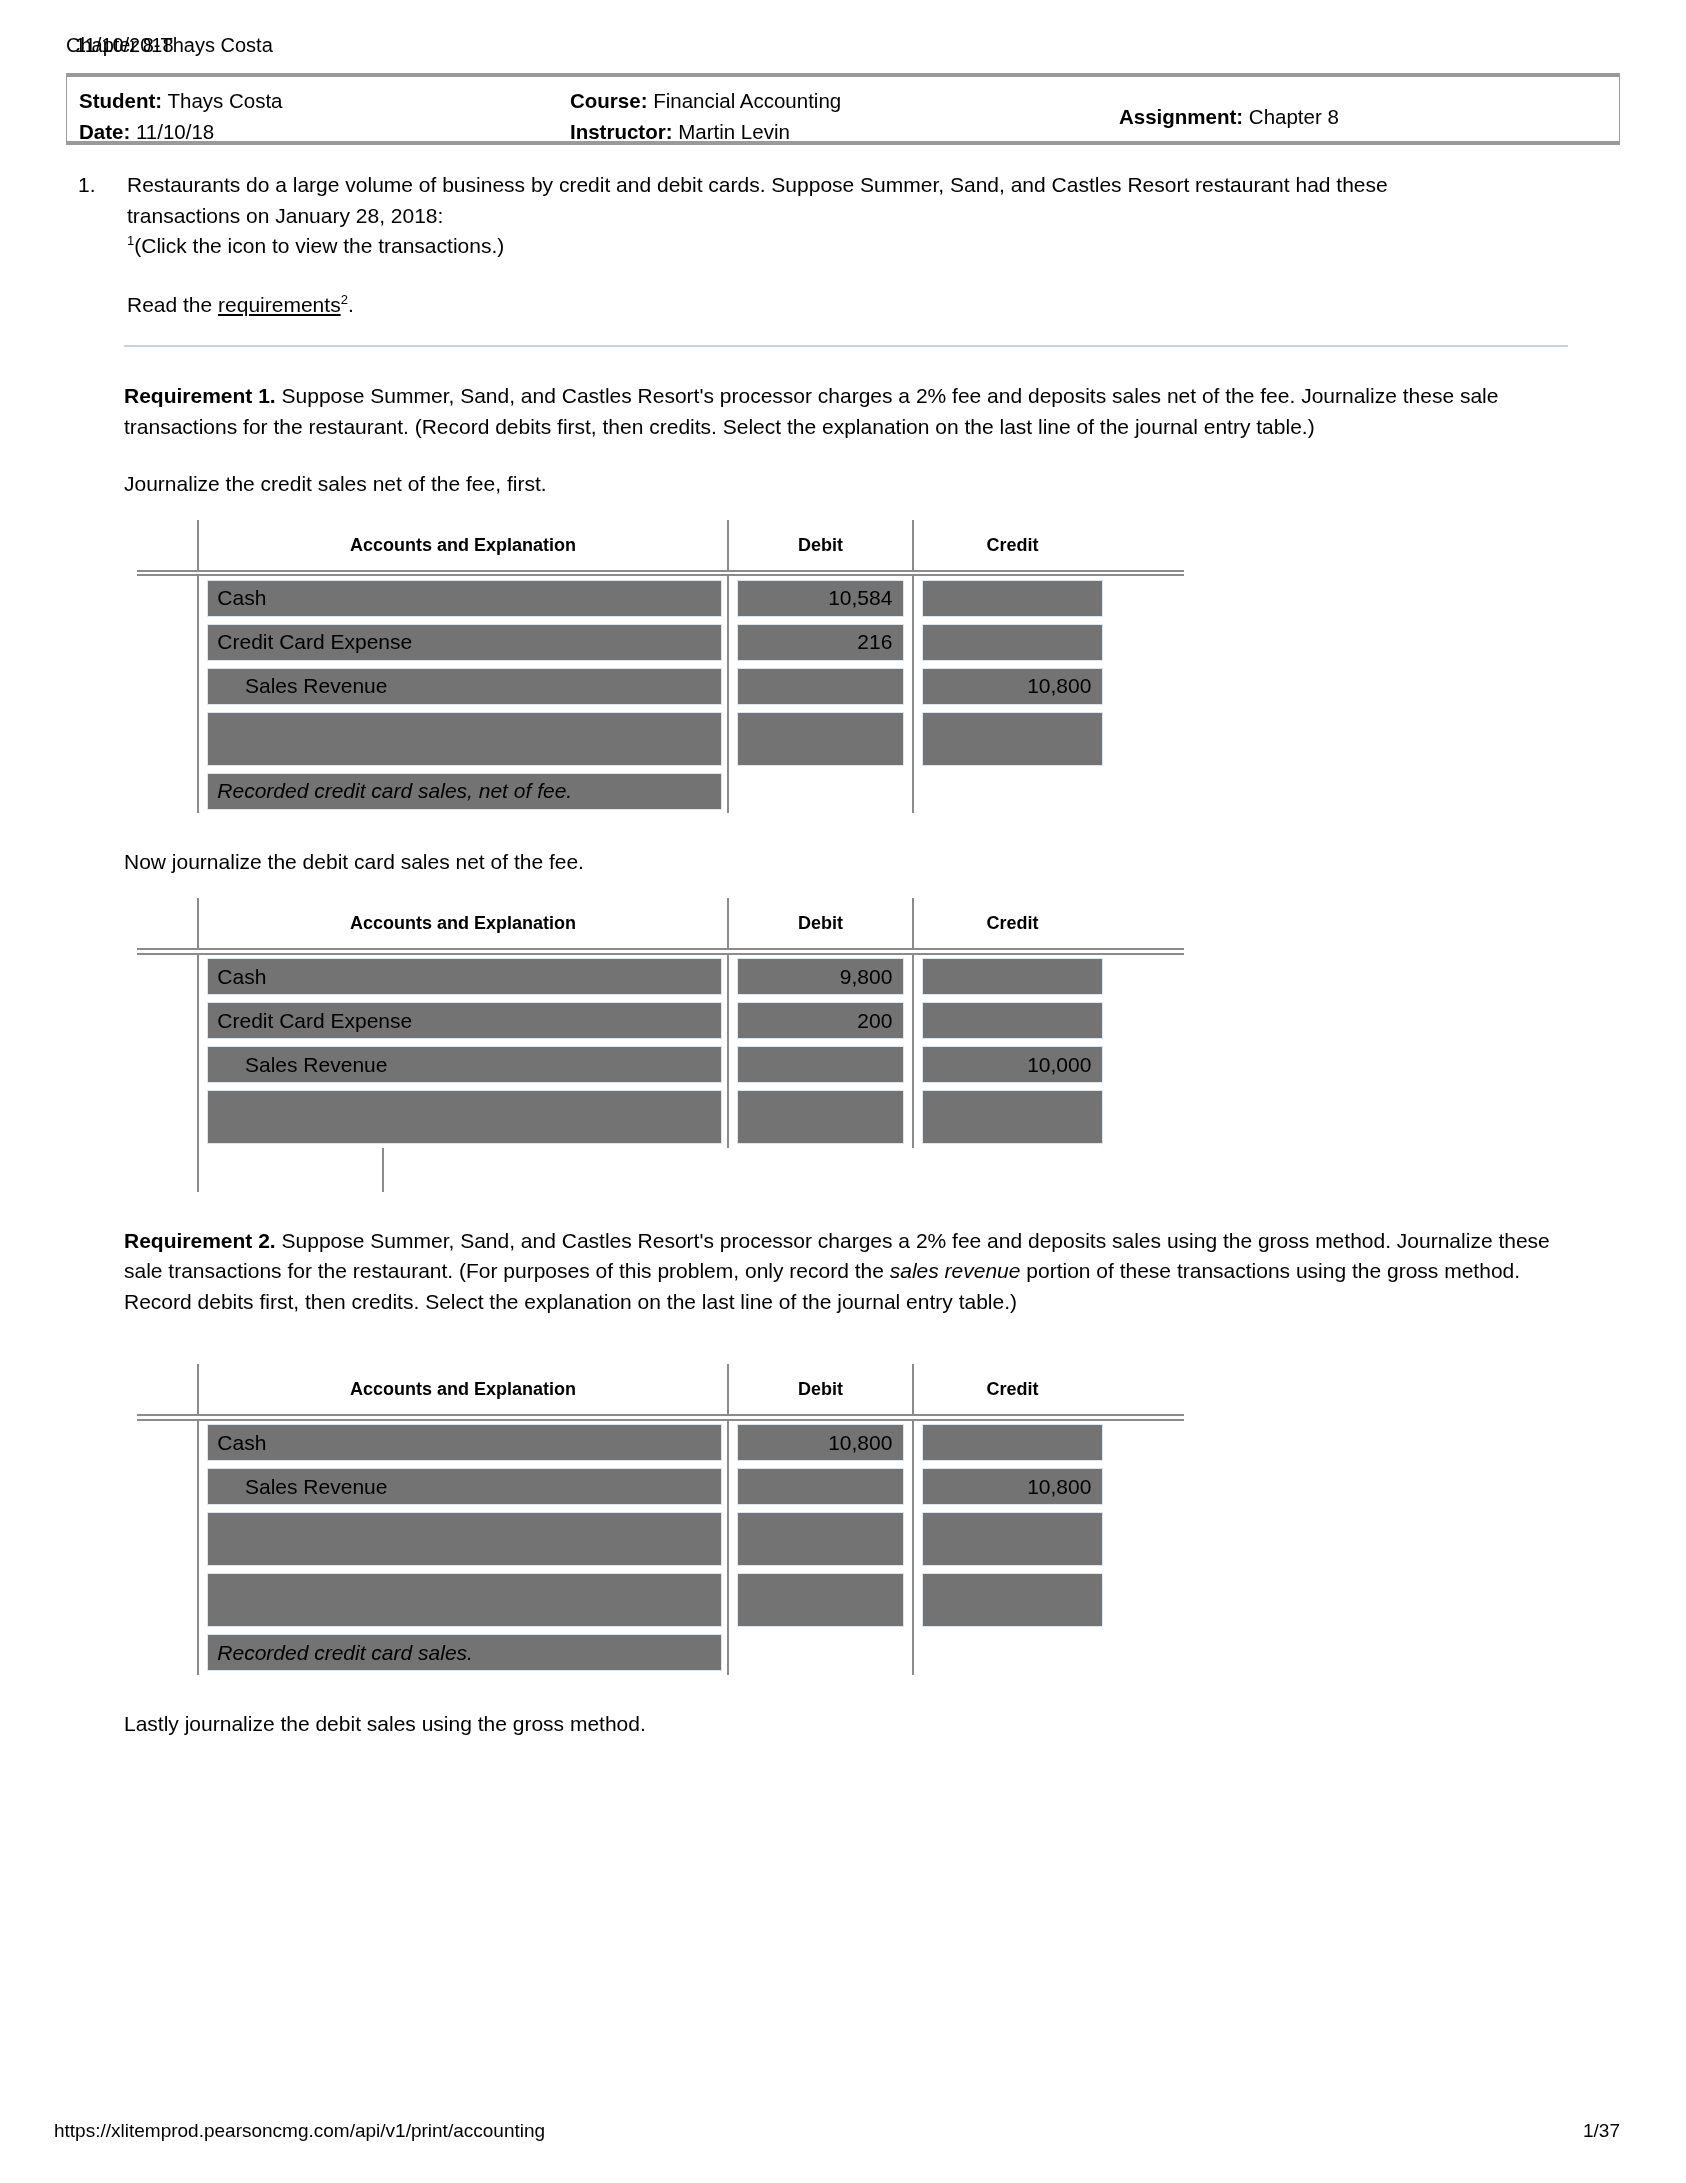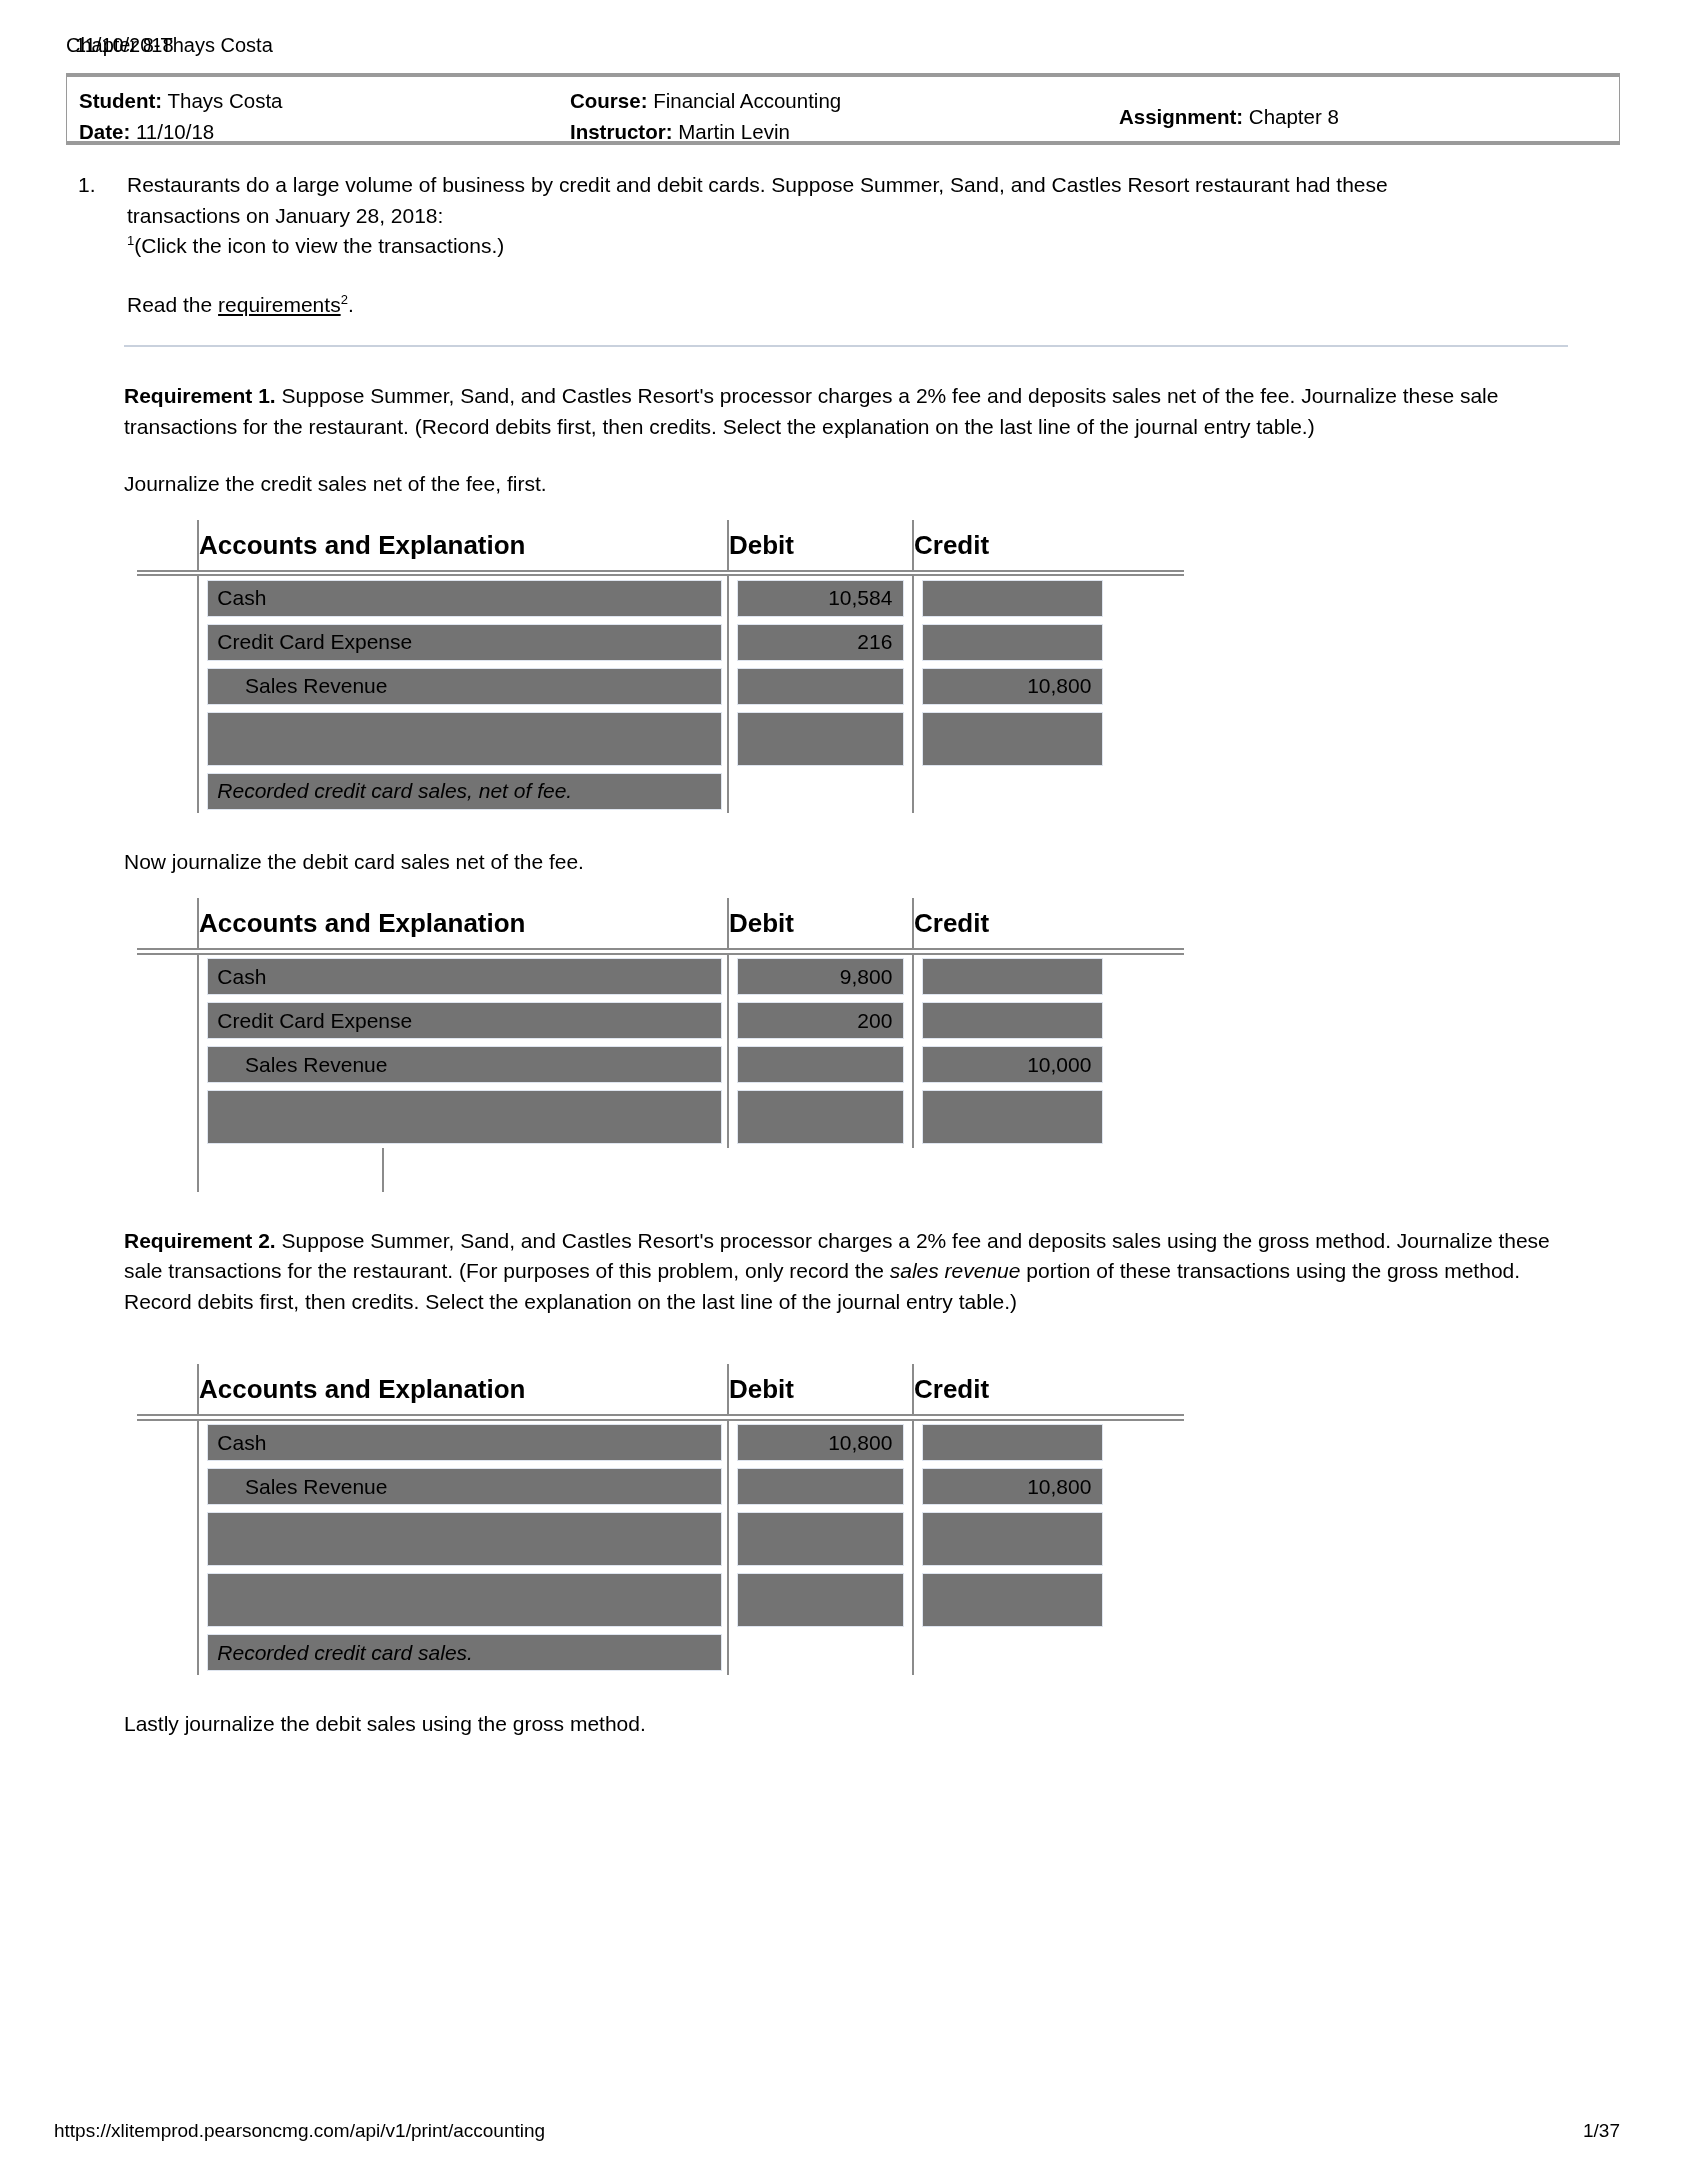--- a/index.html
+++ b/index.html
@@ -113,22 +113,23 @@
     position: relative;
     margin-left: 58px;
     width: 1080px;
   }
   .jt-head {
     display: flex;
     height: 50px;
     align-items: center;
   }
   .jt-head .hcell {
-    font-size: 26px;
+    font-size: 18px;
     font-weight: bold;
+    text-align: center;
     box-sizing: border-box;
     height: 50px;
     line-height: 50px;
   }
   .c-left  { width: 73px; }
   .c-acct  { width: 530px; border-left: 2.6px double #8b8b8b; }
   .c-deb   { width: 185px; border-left: 2.6px double #8b8b8b; }
   .c-cre   { width: 199px; border-left: 2.6px double #8b8b8b; }
 
   

